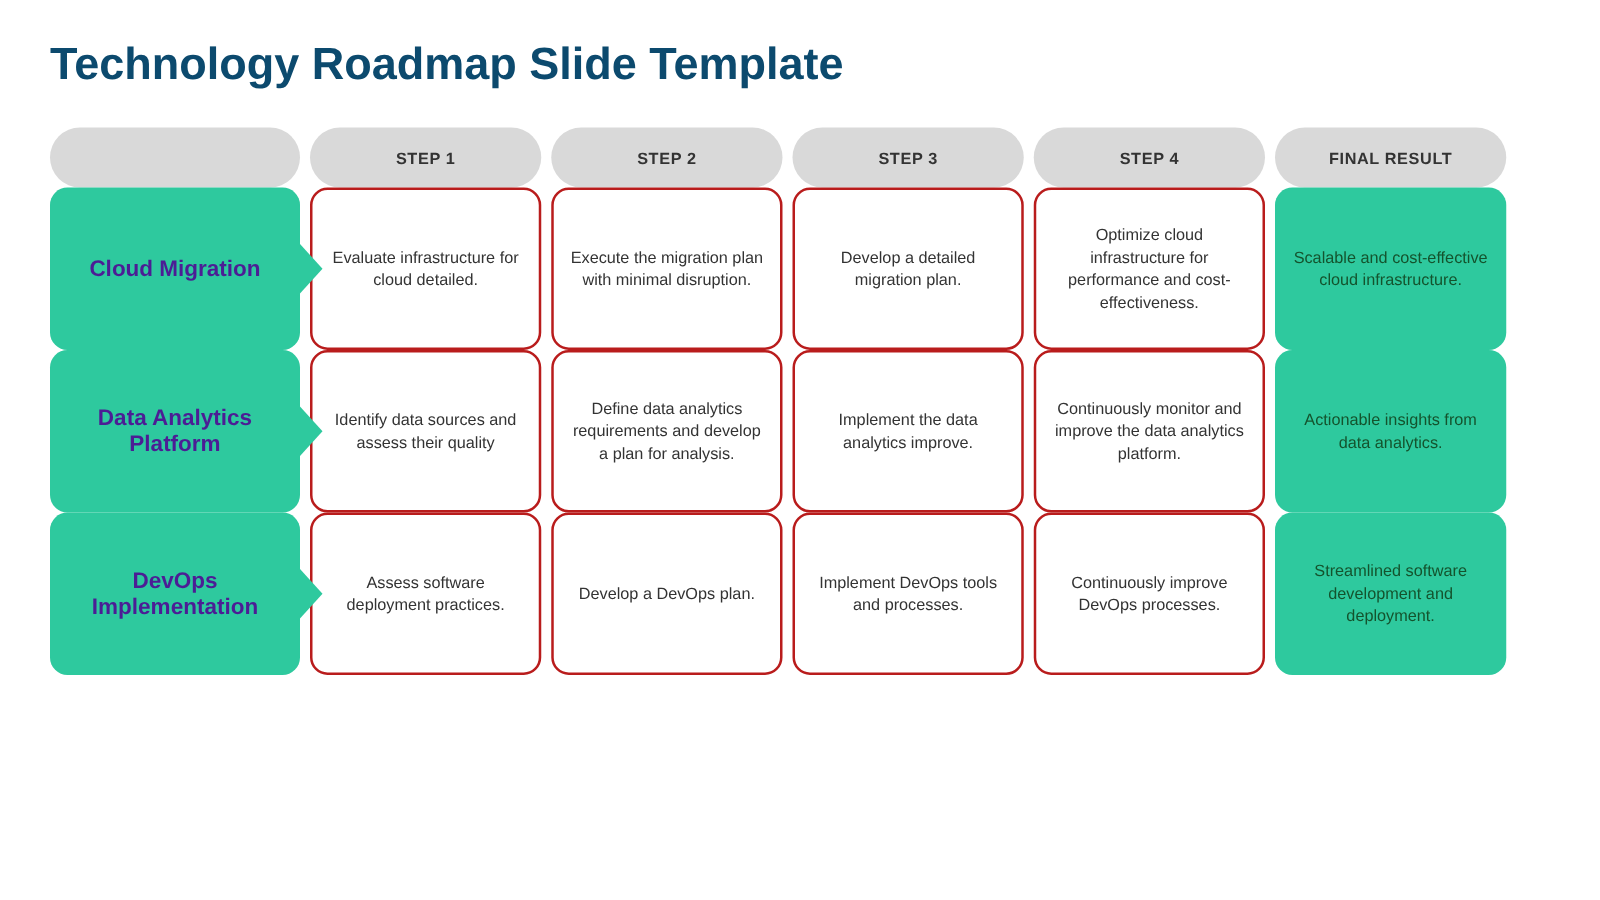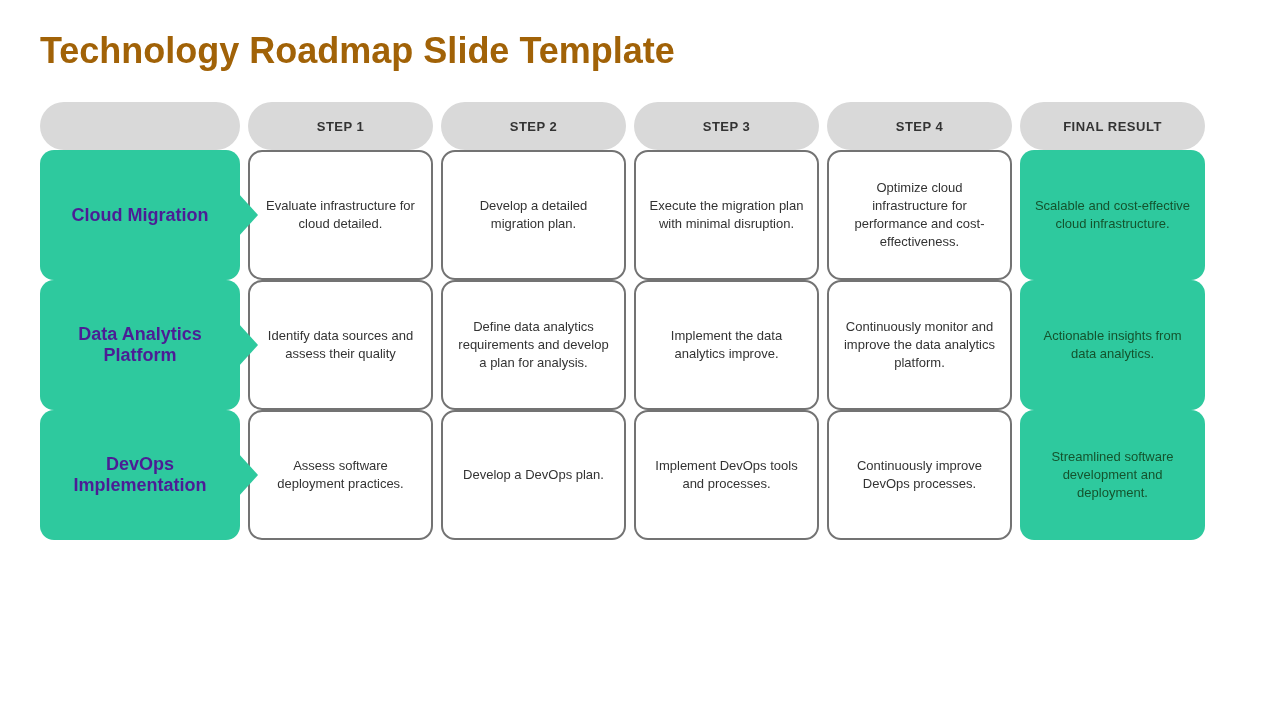--- a/index.html
+++ b/index.html
@@ -7,21 +7,21 @@
       font-family: 'Segoe UI', Arial, sans-serif;
       background: #ffffff;
       width: 1280px;
       height: 720px;
       overflow: hidden;
       padding: 30px 40px 20px 40px;
     }
     h1 {
       font-size: 36px;
       font-weight: 700;
-      color: #a16207;
+      color: #0c4a6e;
       margin-bottom: 30px;
     }
     .grid {
       display: grid;
       grid-template-columns: 200px 185px 185px 185px 185px 185px;
       grid-template-rows: 48px 130px 130px 130px;
       gap: 0 8px;
     }
     
     .header-empty {
@@ -66,21 +66,21 @@
       width: 0;
       height: 0;
       border-top: 22px solid transparent;
       border-bottom: 22px solid transparent;
       border-left: 20px solid #2ec99e;
       z-index: 10;
     }
     
     .step-cell {
       background: #ffffff;
-      border: 2px solid #737373;
+      border: 2px solid #b91c1c;
       border-radius: 14px;
       display: flex;
       align-items: center;
       justify-content: center;
       font-size: 13px;
       color: #333;
       text-align: center;
       padding: 10px 12px;
       line-height: 1.4;
     }
@@ -108,22 +108,22 @@
   <div class="header-empty"></div>
   <div class="header-cell">STEP 1</div>
   <div class="header-cell">STEP 2</div>
   <div class="header-cell">STEP 3</div>
   <div class="header-cell">STEP 4</div>
   <div class="header-cell">FINAL RESULT</div>
 
   <div class="row-label">Cloud
 Migration</div>
   <div class="step-cell">Evaluate infrastructure for cloud detailed.</div>
+  <div class="step-cell">Execute the migration plan with minimal disruption.</div>
   <div class="step-cell">Develop a detailed migration plan.</div>
-  <div class="step-cell">Execute the migration plan with minimal disruption.</div>
   <div class="step-cell">Optimize cloud infrastructure for performance and cost-effectiveness.</div>
   <div class="final-cell">Scalable and cost-effective cloud infrastructure.</div>
 
   <div class="row-label">Data Analytics
 Platform</div>
   <div class="step-cell">Identify data sources and assess their quality</div>
   <div class="step-cell">Define data analytics requirements and develop a plan for analysis.</div>
   <div class="step-cell">Implement the data analytics improve.</div>
   <div class="step-cell">Continuously monitor and improve the data analytics platform.</div>
   <div class="final-cell">Actionable insights from data analytics.</div>

